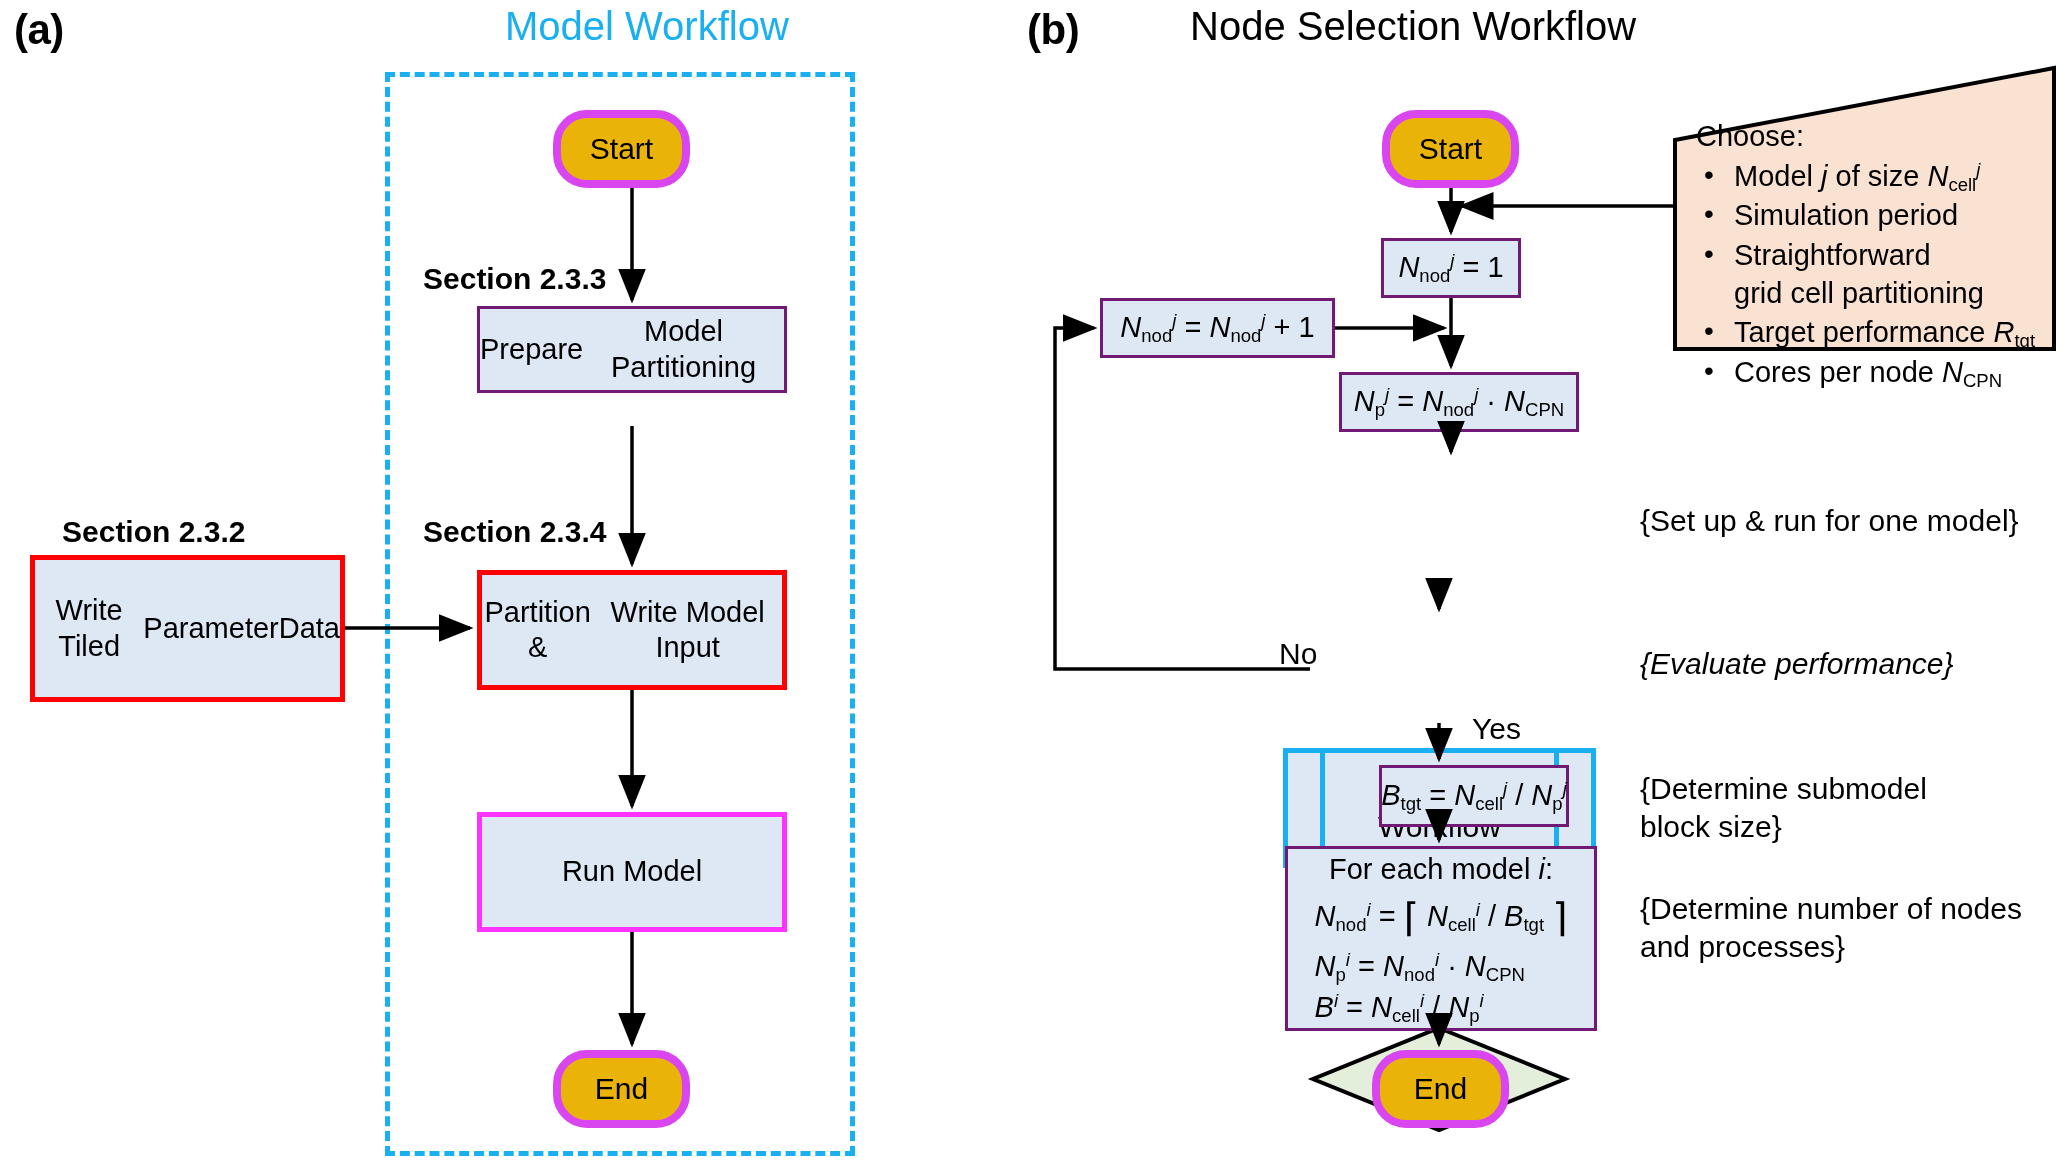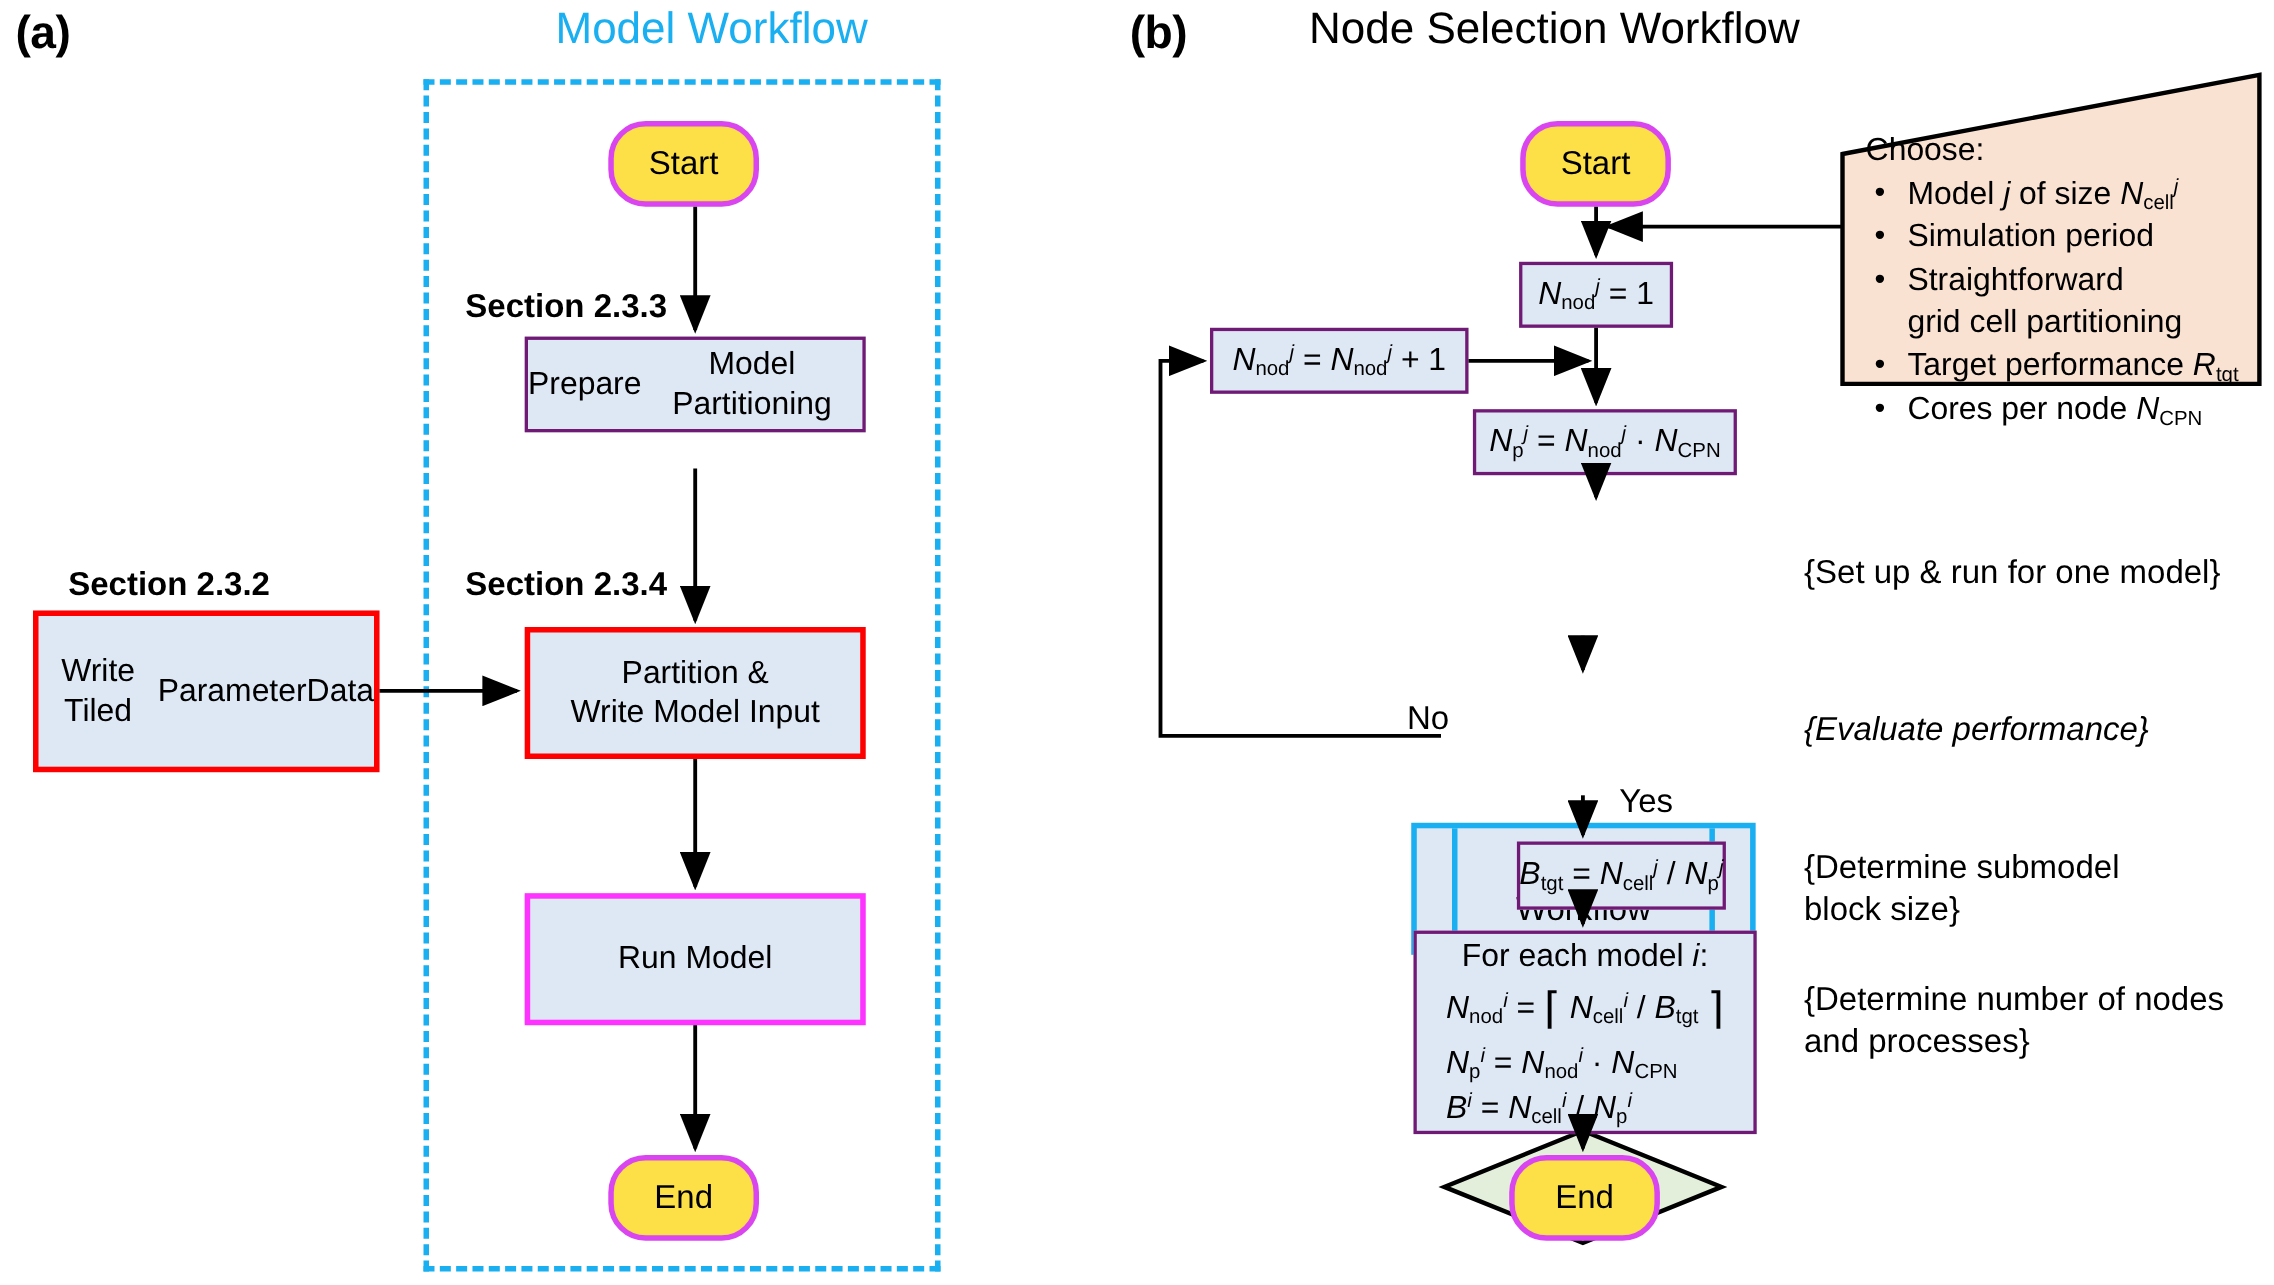--- a/index.html
+++ b/index.html
@@ -15,21 +15,21 @@
 
   
   .dashed-box{border:5px dashed #19AFF0;box-sizing:border-box;}
 
   
   .node{box-sizing:border-box;display:flex;align-items:center;justify-content:center;
         text-align:center;line-height:1.22;}
   .proc{background:#DEE8F5;border:3px solid #701a75;font-size:29px;}
   .proc-red{background:#DEE8F5;border:5px solid #FF0000;font-size:29px;}
   .proc-magenta{background:#DEE8F5;border:5px solid #FF33FF;font-size:29px;}
-  .terminator{background:#fde047;border:5px solid #d946ef;border-radius:34px/34px;font-size:30px;}
+  .terminator{background:#eab308;border:8px solid #d946ef;border-radius:34px/34px;font-size:30px;}
 
   
   .subroutine{background:#DEE8F5;border:5px solid #19AFF0;box-sizing:border-box;position:relative;}
   .subroutine .sbar{position:absolute;top:0;bottom:0;width:5px;background:#19AFF0;}
   .subroutine .sbar.left{left:32px;}
   .subroutine .sbar.right{right:32px;}
   .subroutine .slabel{position:absolute;inset:0;display:flex;align-items:center;
                       justify-content:center;text-align:center;font-size:30px;line-height:1.25;}
 
   
@@ -82,21 +82,21 @@
 <div class="abs section-lbl" style="left:62px;top:515px;">Section 2.3.2</div>
 
 <div class="abs node proc-red" style="left:30px;top:555px;width:315px;height:147px;flex-direction:row;">
   <div>Write Tiled</div>
   <div>Parameter</div>
   <div>Data</div>
 </div>
 
 <div class="abs section-lbl" style="left:423px;top:515px;">Section 2.3.4</div>
 
-<div class="abs node proc-red" style="left:477px;top:570px;width:310px;height:120px;flex-direction:column;">
+<div class="abs node proc-red" style="left:477px;top:570px;width:310px;height:120px;flex-direction:row;">
   <div>Partition &amp;</div>
   <div>Write Model Input</div>
 </div>
 
 <div class="abs node proc-magenta" style="left:477px;top:812px;width:310px;height:120px;">Run Model</div>
 
 <div class="abs node terminator" style="left:553px;top:1050px;width:137px;height:78px;">End</div>
 
 <svg width="2067" height="1168">
   <defs>

